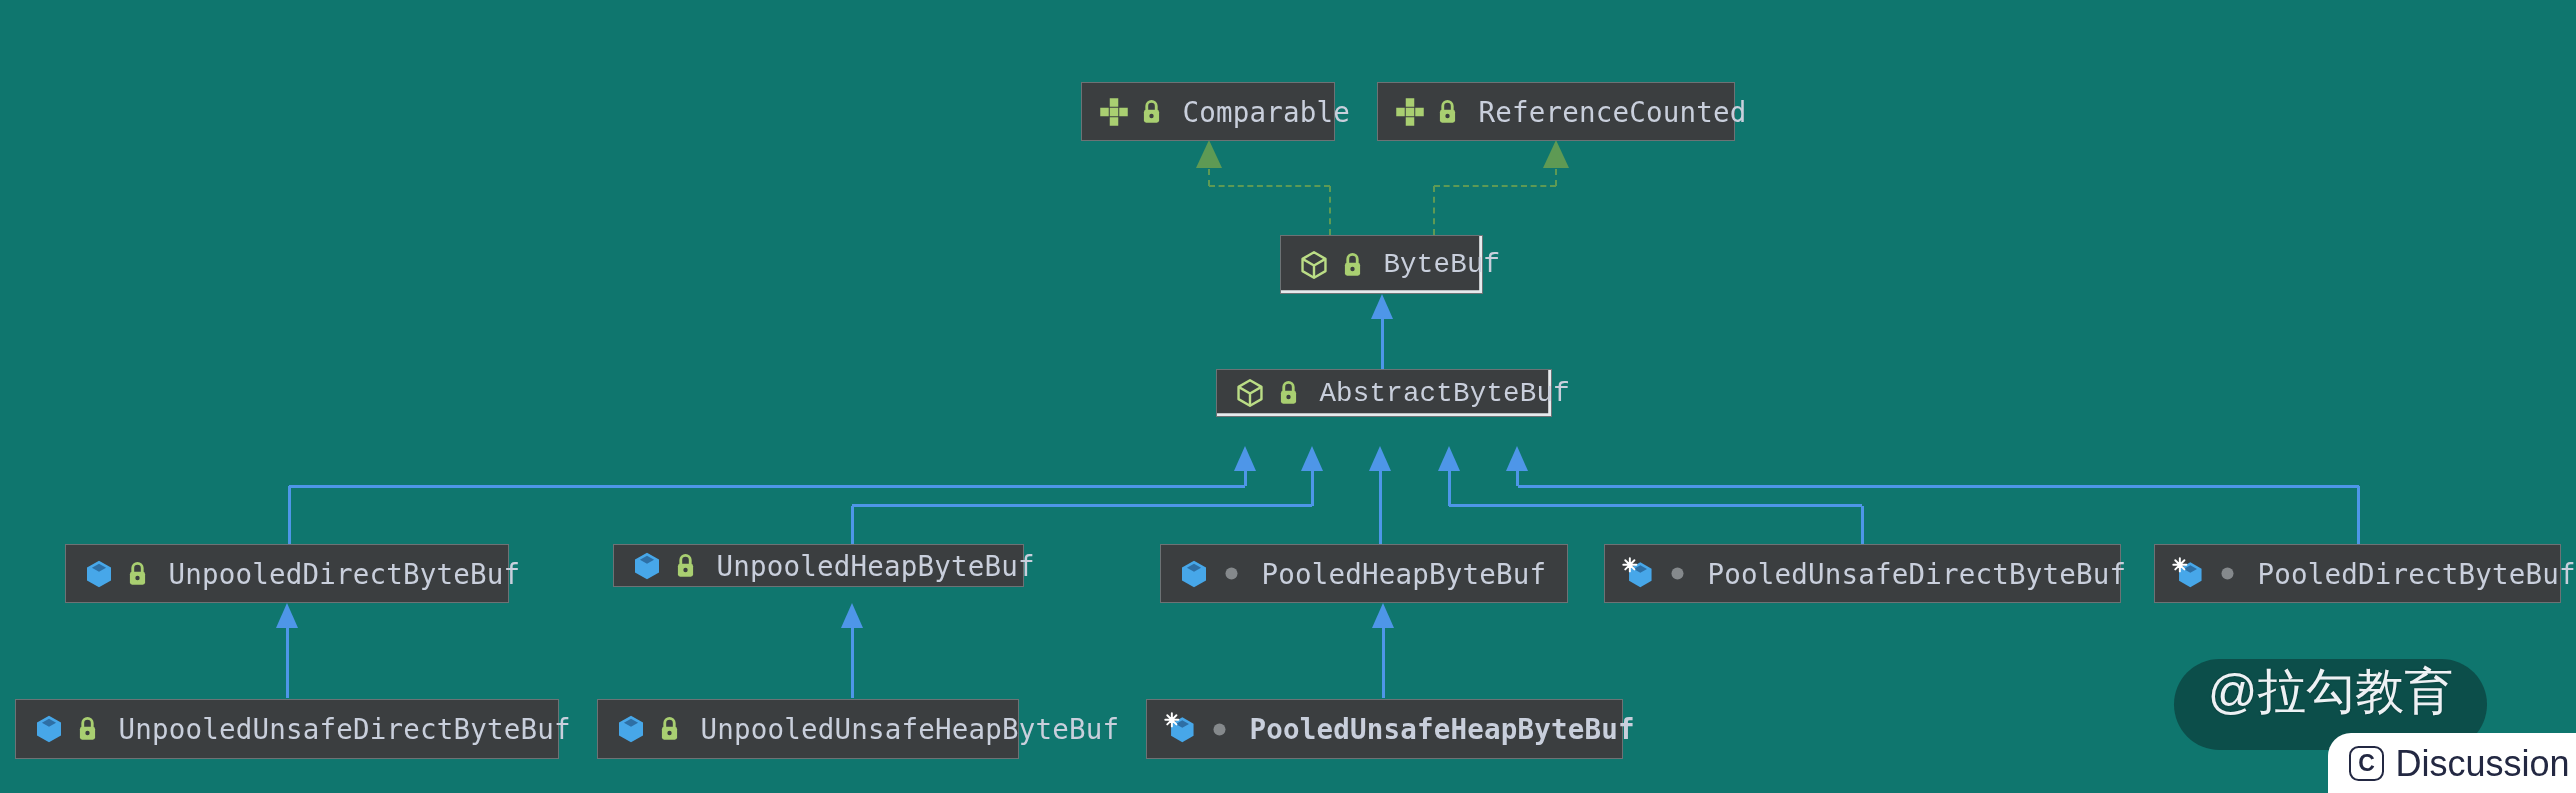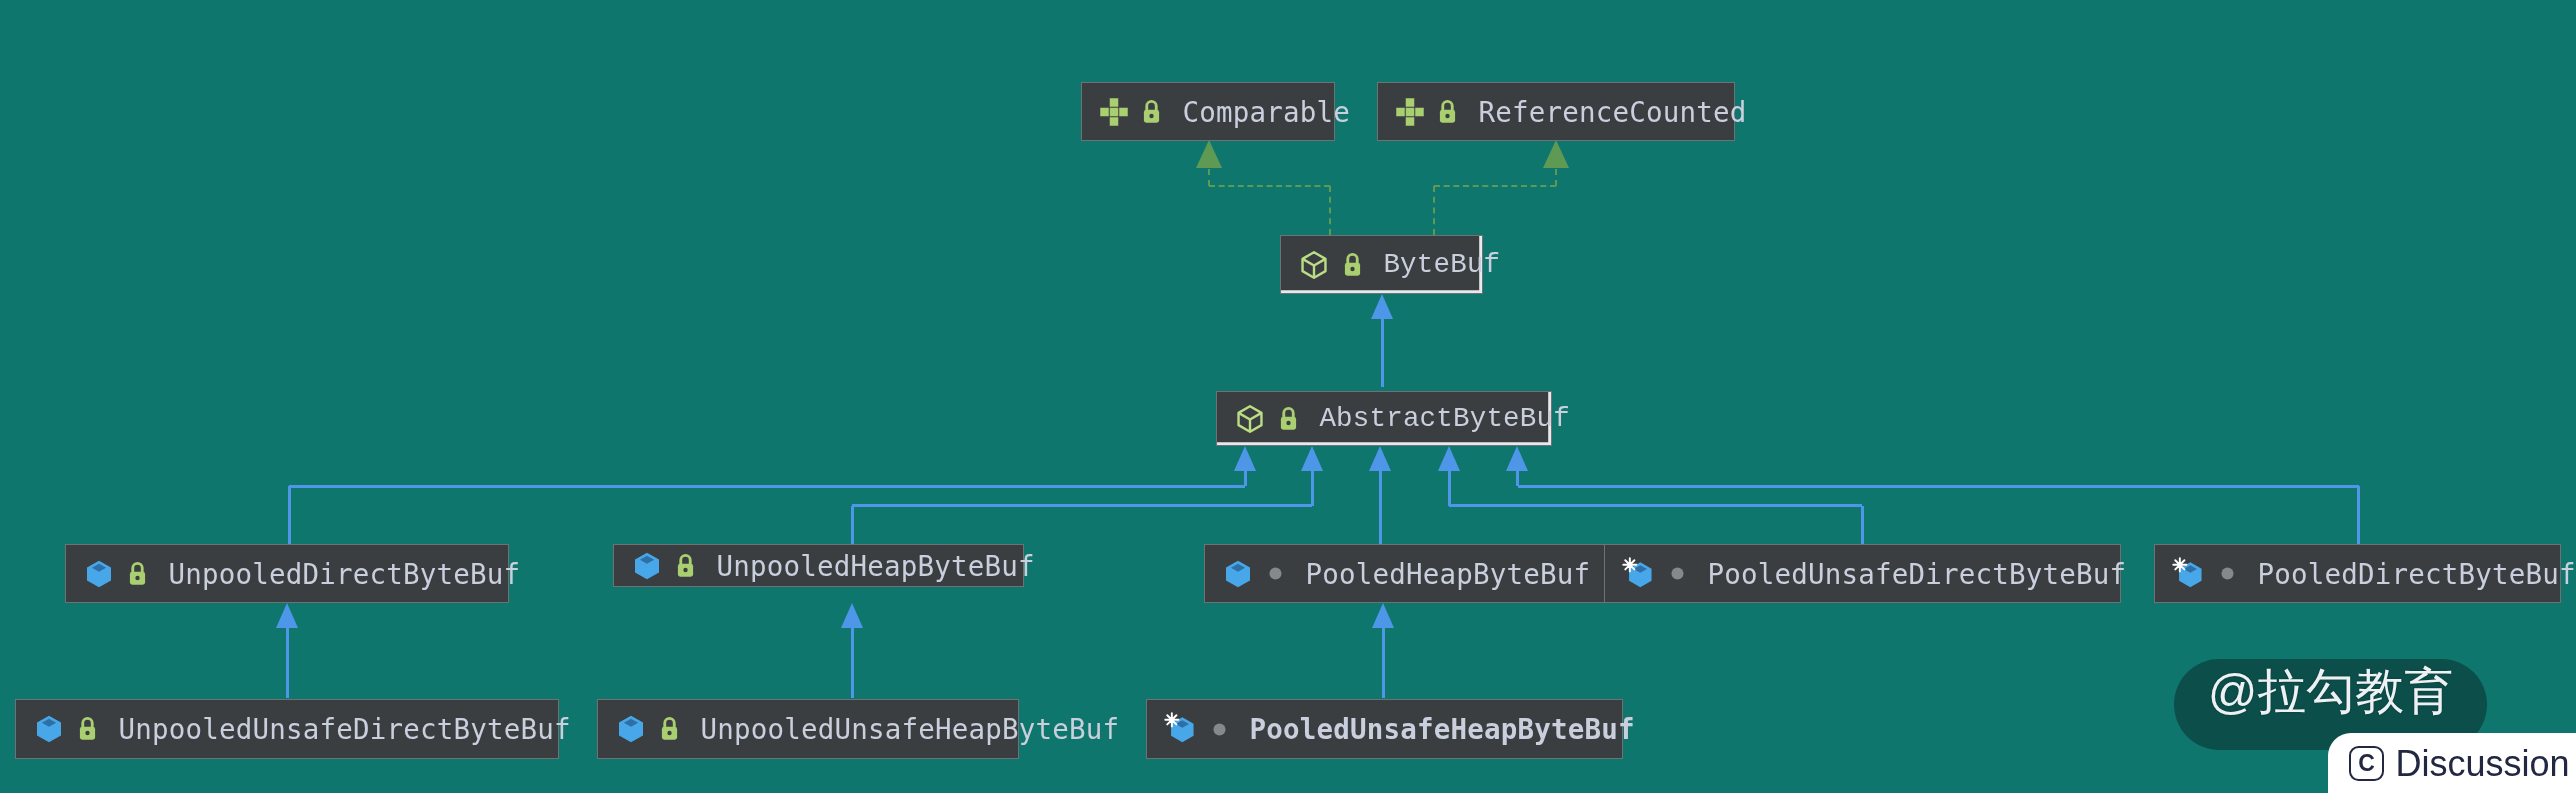--- a/index.html
+++ b/index.html
@@ -127,21 +127,21 @@
         </span>
         <span class="vis-icon">
           <svg width="23" height="27.5" viewBox="0 0 24 29">
     <path d="M7 13 V8.5 a5 5 0 0 1 10 0 V13" fill="none" stroke="#A9CF71" stroke-width="3"></path>
     <rect x="4" y="12.5" width="16" height="13.5" rx="2.5" fill="#A9CF71"></rect>
     <circle cx="12" cy="19" r="2.3" fill="#3B3E40"></circle>
           </svg>
         </span>
         <span class="node-label">ByteBuf</span>
       </div>
-      <div class="node highlighted" style="left: 1216px; top: 391px; width: 336px; height: 55px;">
+      <div class="node highlighted" style="left: 1216px; top: 369px; width: 336px; height: 48px;">
         <span class="kind-icon">
           <svg width="32" height="32" viewBox="0 0 24 24" fill="none" stroke="#BBDD86" stroke-width="1.8" stroke-linejoin="round">
     <path d="M12 2.4 L20.6 7.4 V16.6 L12 21.6 L3.4 16.6 V7.4 Z"></path>
     <path d="M3.4 7.4 L12 12.4 L20.6 7.4 M12 12.4 V21.6"></path>
           </svg>
         </span>
         <span class="vis-icon">
           <svg width="23" height="27.5" viewBox="0 0 24 29">
     <path d="M7 13 V8.5 a5 5 0 0 1 10 0 V13" fill="none" stroke="#A9CF71" stroke-width="3"></path>
     <rect x="4" y="12.5" width="16" height="13.5" rx="2.5" fill="#A9CF71"></rect>
@@ -175,21 +175,21 @@
         </span>
         <span class="vis-icon">
           <svg width="23" height="27.5" viewBox="0 0 24 29">
     <path d="M7 13 V8.5 a5 5 0 0 1 10 0 V13" fill="none" stroke="#A9CF71" stroke-width="3"></path>
     <rect x="4" y="12.5" width="16" height="13.5" rx="2.5" fill="#A9CF71"></rect>
     <circle cx="12" cy="19" r="2.3" fill="#3B3E40"></circle>
           </svg>
         </span>
         <span class="node-label">UnpooledHeapByteBuf</span>
       </div>
-      <div class="node" style="left: 1160px; top: 544px; width: 408px; height: 59px; margin-left: 44px;">
+      <div class="node" style="left: 1160px; top: 544px; width: 408px; height: 59px;">
         <span class="kind-icon">
           <svg width="32" height="32" viewBox="0 0 24 24">
     <path d="M12 2 L21 7.2 V16.8 L12 22 L3 16.8 V7.2 Z" fill="#47A7E9"></path>
     <path d="M12 4.4 L17.3 7.4 L12 10.4 L6.7 7.4 Z" fill="#2E6FA5"></path>
           </svg>
         </span>
         <span class="vis-icon">
           <svg width="21" height="21" viewBox="0 0 22 22">
             <circle cx="11" cy="11" r="6.3" fill="#85898C"></circle>
           </svg>

